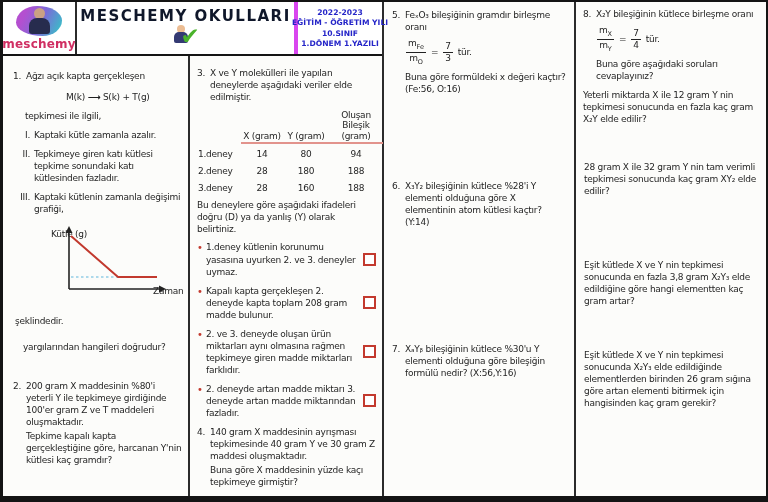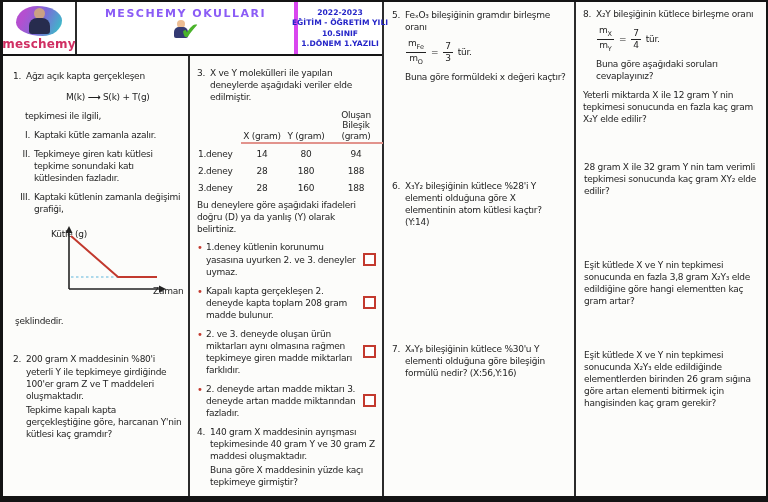--- a/index.html
+++ b/index.html
@@ -22,21 +22,21 @@
               flex-direction:column; align-items:center; justify-content:center; }
   .logo-blob { position:relative; width:46px; height:30px;
                background:linear-gradient(115deg,#b44fd0 20%,#7b6cd8 55%,#3fb7c9 90%);
                border-radius:46% 54% 42% 58%/55% 48% 52% 45%; }
   .logo-head { position:absolute; left:18px; top:2px; width:11px; height:11px;
                border-radius:50%; background:#caa184; }
   .logo-body { position:absolute; left:13px; top:12px; width:21px; height:16px;
                border-radius:8px 8px 3px 3px; background:#272c4e; }
   .logo-word { margin-top:1px; font-size:12px; font-weight:bold; color:#d02f63; letter-spacing:.2px; }
   .title-sec { flex:1; display:flex; flex-direction:column; align-items:center; padding-top:5px; }
-  .main-title { font-size:11px; font-weight:bold; color:#8b5cf6; letter-spacing:1.5px; white-space:nowrap; }
+  .main-title { font-size:15px; font-weight:bold; color:#0f172a; letter-spacing:1.5px; white-space:nowrap; }
   .mascot { position:relative; width:34px; height:26px; margin-top:0; }
   .mascot-head { position:absolute; left:8px; top:0; width:8px; height:8px; border-radius:50%; background:#ecbd93; }
   .mascot-body { position:absolute; left:5px; top:7px; width:14px; height:11px;
                  border-radius:5px 5px 2px 2px; background:#343a73; }
   .mascot-check { position:absolute; left:12px; top:-2px; font-size:23px; line-height:26px;
                   font-weight:bold; color:#4ab32b; }
   .date-sec { width:88px; border-left:4px solid #d946ef; display:flex; flex-direction:column;
               align-items:center; justify-content:center; gap:1px; }
   .date-sec span { font-size:7.6px; font-weight:bold; color:#2525c8; white-space:nowrap; line-height:1.25; }
 
@@ -154,20 +154,21 @@
       <svg width="150" height="72">
         <line x1="28" y1="6" x2="28" y2="64" stroke="#222" stroke-width="1.6"></line>
         <polygon points="28,1 24.5,8 31.5,8" fill="#222"></polygon>
         <line x1="28" y1="64" x2="120" y2="64" stroke="#222" stroke-width="1.6"></line>
         <polygon points="125,64 118,60.5 118,67.5" fill="#222"></polygon>
         <line x1="30" y1="52" x2="80" y2="52" stroke="#93cde6" stroke-width="1.6" stroke-dasharray="2.5,2.5"></line>
         <polyline points="30,11 77,52 116,52" fill="none" stroke="#c2392e" stroke-width="2"></polyline>
       </svg>
     </div>
     <div class="after-graph">şeklindedir.</div>
+    <div class="q1-question">yargılarından hangileri doğrudur?</div>
 
     <div class="qrow q2">
       <span class="qnum">2.</span>
       <span class="qtext">
         <p>200 gram X maddesinin %80'i yeterli Y ile tepkimeye girdiğinde 100'er gram Z ve T maddeleri oluşmaktadır.</p>
         <p class="cont">Tepkime kapalı kapta gerçekleştiğine göre, harcanan Y'nin kütlesi kaç gramdır?</p>
       </span>
     </div>
   </div>
 
@@ -244,20 +245,21 @@
         <span><span>m</span><sub>O</sub></span>
       </span>
       <span>=</span>
       <span class="frac">
         <span class="top">7</span>
         <span>3</span>
       </span>
       <span>tür.</span>
     </div>
     <div class="indent">Buna göre formüldeki x değeri kaçtır?</div>
+    <div class="indent">(Fe:56, O:16)</div>
 
     <div class="qrow abs q6">
       <span class="qnum">6.</span>
       <span class="qtext">X₃Y₂ bileşiğinin kütlece %28'i Y elementi olduğuna göre X elementinin atom kütlesi kaçtır? (Y:14)</span>
     </div>
 
     <div class="qrow abs q7">
       <span class="qnum">7.</span>
       <span class="qtext">XₐYᵦ bileşiğinin kütlece %30'u Y elementi olduğuna göre bileşiğin formülü nedir? (X:56,Y:16)</span>
     </div>

